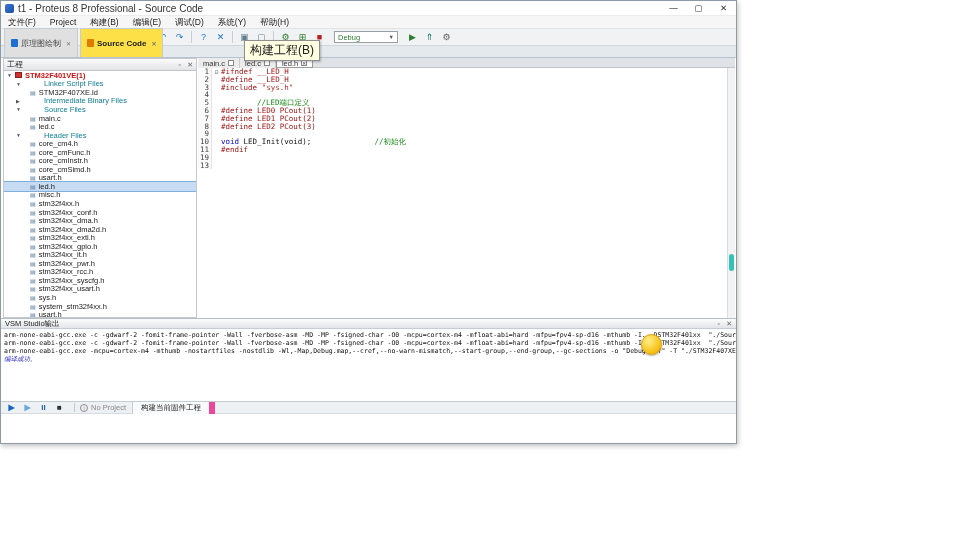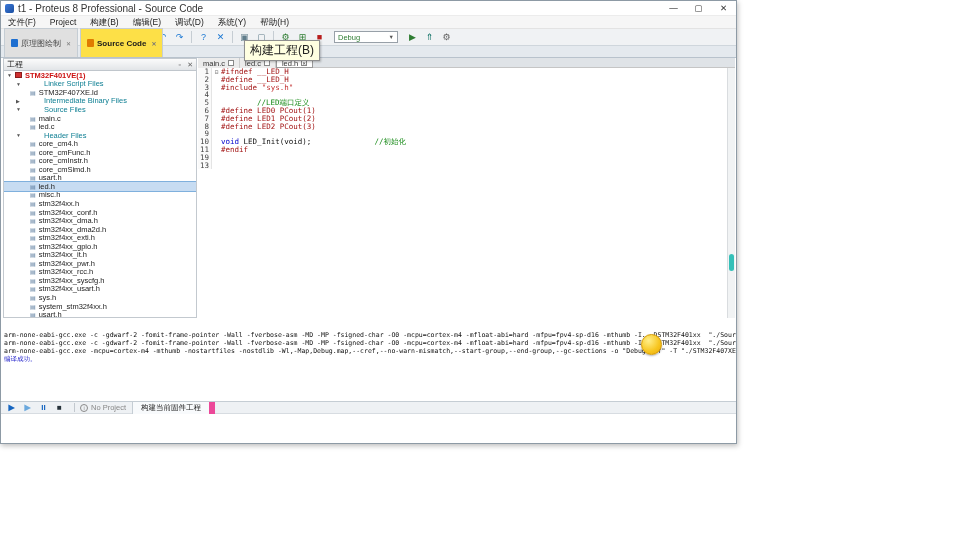--- a/index.html
+++ b/index.html
@@ -95,21 +95,21 @@
                   background:#35c0b8; border-radius:4px; }
 
   
   .output-header { position:absolute; left:0; top:317px; right:0; height:11px; display:flex;
                    align-items:center; justify-content:space-between; padding:0 4px;
                    background:linear-gradient(#fbfbfb,#e2e5e8); border-top:1px solid #b6bec6;
                    border-bottom:1px solid #c6ccd2; font-size:7.5px; color:#222; }
   .output-body { position:absolute; left:0; top:328px; right:0; height:72px; background:#fff; overflow:hidden; padding:2px 0 0 3px; }
   .out-line { font-family:"DejaVu Sans Mono",monospace; font-size:6.5px; height:8px; line-height:8px;
               white-space:pre; overflow:hidden; color:#111; }
-  .out-line.success { color:#2626cc; }
+  .out-line.success { color:#2626cc;font-style:italic; }
 
   .cursor-highlight { position:absolute; left:640px; top:333px; width:21px; height:21px; border-radius:50%;
                       background:radial-gradient(circle at 35% 30%, #ffef8a, #f7c51e 60%, #e8a80c);
                       border:1px solid #d49a00; box-shadow:0 1px 2px rgba(0,0,0,.3); z-index:10; }
 
   
   .bottom-bar { position:absolute; left:0; top:400px; right:0; height:13px; background:#eef1f4;
                 border-top:1px solid #c5cdd4; border-bottom:1px solid #d7dce1;
                 display:flex; align-items:center; padding-left:4px; font-size:7.5px; }
   .bb-btn { width:13px; text-align:center; font-size:8px; margin-right:3px; font-weight:bold; }
@@ -354,20 +354,27 @@
             <div class="code-line"><span class="gutter">19</span><span class="fold"></span><span class="code-text"></span></div>
             <div class="code-line"><span class="gutter">13</span><span class="fold"></span><span class="code-text"></span></div>
           </div>
         <div class="editor-scrollbar">
           <div class="scroll-thumb"></div>
         </div>
       </div>
 
     </div>
 
+    <div class="output-header">
+      <span>VSM Studio输出</span>
+      <span class="hdr-btns">
+        <span>▫</span>
+        <span>✕</span>
+      </span>
+    </div>
     <div class="output-body" id="outputBody">
         <div class="out-line">arm-none-eabi-gcc.exe -c -gdwarf-2 -fomit-frame-pointer -Wall -fverbose-asm -MD -MP -fsigned-char -O0 -mcpu=cortex-m4 -mfloat-abi=hard -mfpu=fpv4-sp-d16 -mthumb -I. -DSTM32F401xx  "./Source/main.c" -o "main.o"</div>
         <div class="out-line">arm-none-eabi-gcc.exe -c -gdwarf-2 -fomit-frame-pointer -Wall -fverbose-asm -MD -MP -fsigned-char -O0 -mcpu=cortex-m4 -mfloat-abi=hard -mfpu=fpv4-sp-d16 -mthumb -I. -DSTM32F401xx  "./Source/led.c" -o "led.o"</div>
         <div class="out-line">arm-none-eabi-gcc.exe -mcpu=cortex-m4 -mthumb -nostartfiles -nostdlib -Wl,-Map,Debug.map,--cref,--no-warn-mismatch,--start-group,--end-group,--gc-sections -o "Debug.elf" -T "./STM32F407XE.ld" "./delay.o" "./led.o" "./main.o" "./startup_stm32f4xx.o"</div>
         <div class="out-line success">编译成功。</div>
       </div>
 
     <div class="cursor-highlight"></div>
 
     <div class="bottom-bar" id="bottomBar">

